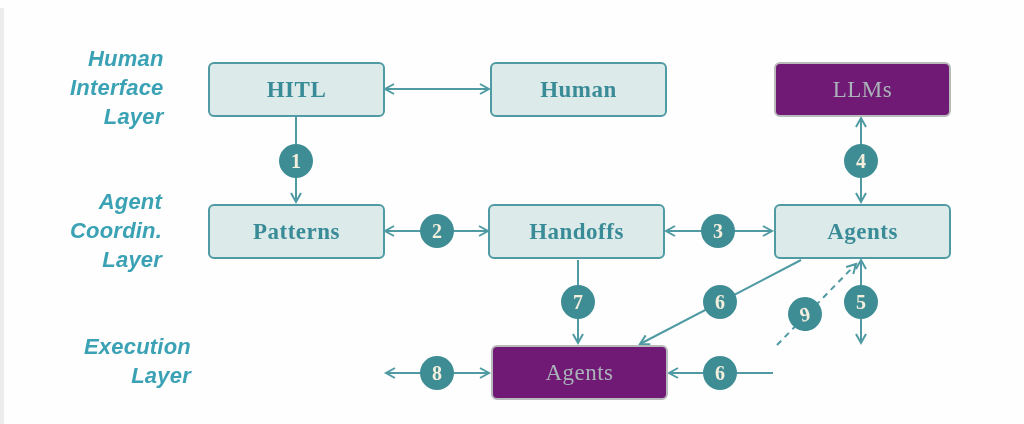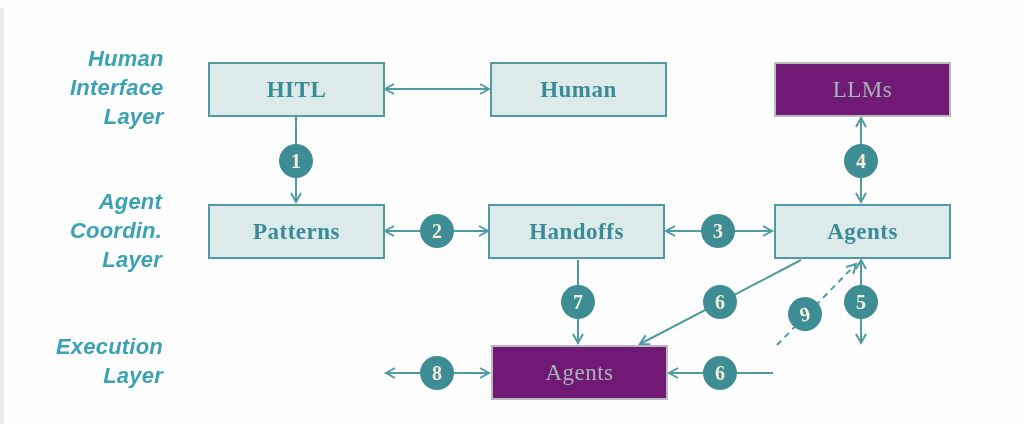--- a/index.html
+++ b/index.html
@@ -6,21 +6,21 @@
   #stage{
     position:relative;width:1024px;height:424px;background:#fefefe;
     font-family:"Liberation Sans",sans-serif;overflow:hidden;
   }
   .edge-strip{position:absolute;left:0;top:8px;width:4px;height:416px;background:#ececec;}
   .layer-label{
     position:absolute;white-space:pre-line;font-style:italic;font-weight:bold;
     font-size:22px;line-height:29px;color:#3aa2b4;letter-spacing:0.2px;text-align:right;
   }
   .box{
-    position:absolute;width:177px;height:55px;border-radius:0;
+    position:absolute;width:177px;height:55px;border-radius:6px;
     display:flex;align-items:center;justify-content:center;box-sizing:border-box;
     font-family:"Liberation Serif",serif;font-size:23px;letter-spacing:0.5px;
   }
   .box.teal{background:#dcebe9;border:2px solid #4f9aa3;color:#3a8b98;font-weight:bold;}
   .box.gray{background:#701a75;border:2px solid #b9babb;color:#a9b3b8;font-weight:normal;}
   .badge{
     position:absolute;width:34px;height:34px;border-radius:50%;
     background:#3e8d95;color:#f4eedd;display:flex;align-items:center;justify-content:center;
     font-family:"Liberation Serif",serif;font-size:20px;font-weight:bold;
   }
@@ -58,21 +58,21 @@
     <line x1="386" y1="373" x2="489" y2="373" marker-start="url(#arrRev)" marker-end="url(#arr)"></line>
     <line class="dashed" x1="777" y1="345" x2="856" y2="264" marker-end="url(#arr)"></line>
   </svg>
 
   <div class="layer-label" style="left:70px;top:44px">Human
 Interface
 Layer</div>
   <div class="layer-label" style="left:70px;top:187px">Agent
 Coordin.
 Layer</div>
-  <div class="layer-label" style="left:56px;top:332px">Execution
+  <div class="layer-label" style="left:84px;top:332px">Execution
 Layer</div>
 
   <div class="box teal" style="left:208px;top:62px">HITL</div>
   <div class="box teal" style="left:490px;top:62px">Human</div>
   <div class="box gray" style="left:774px;top:62px">LLMs</div>
 
   <div class="box teal" style="left:488px;top:204px">Handoffs</div>
   <div class="box teal" style="left:208px;top:204px">Patterns</div>
   <div class="box teal" style="left:774px;top:204px">Agents</div>
 

